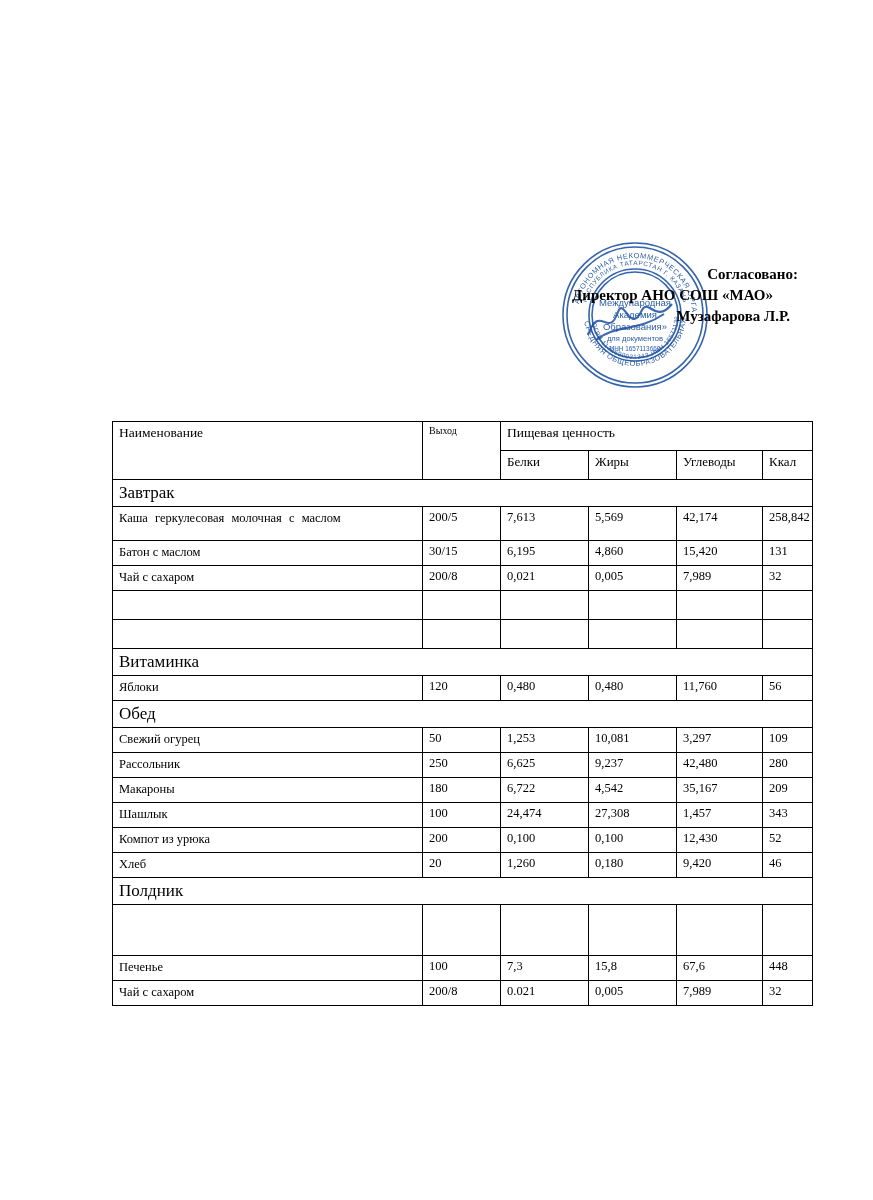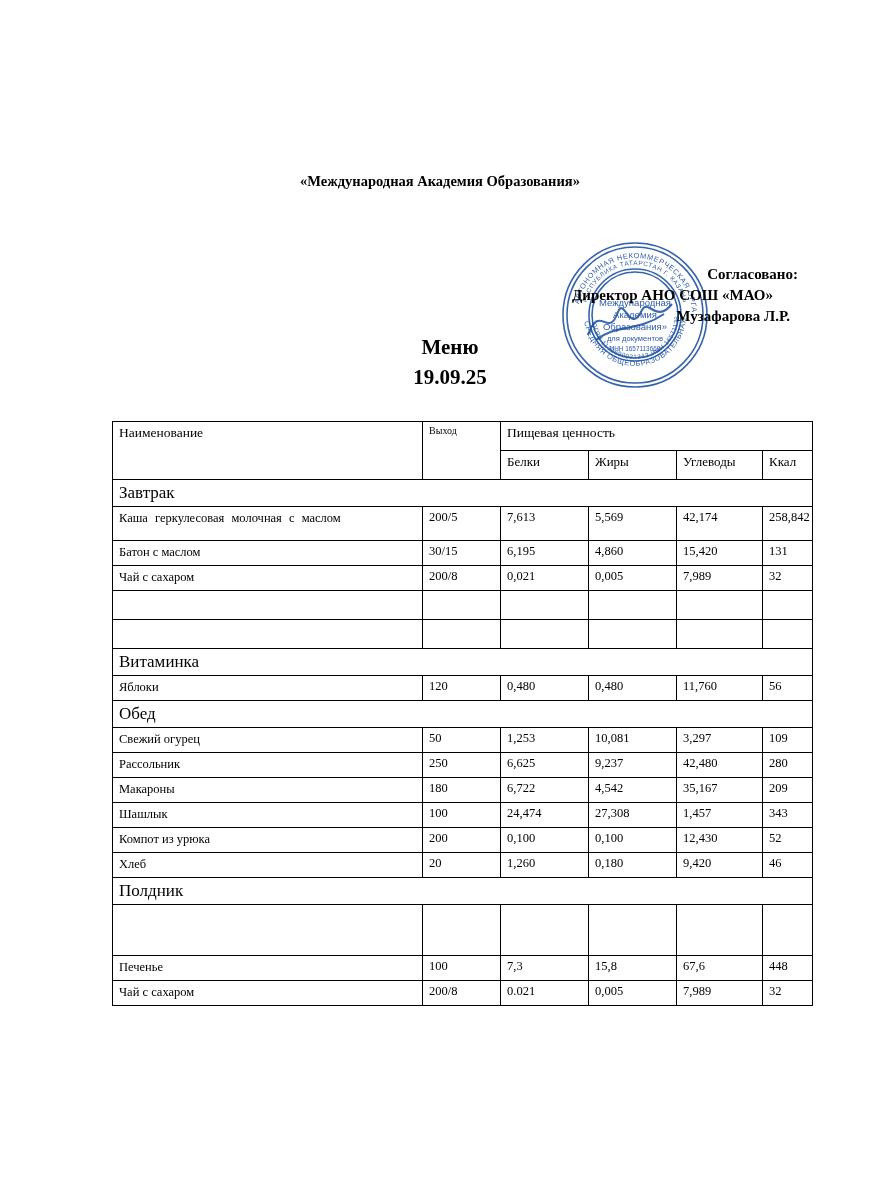--- a/index.html
+++ b/index.html
@@ -153,21 +153,20 @@
     word-spacing: 4px;
     margin-left: 31px;
   }
 </style>
 </head>
 <body>
 
 <div class="page">
 
   <div class="org-header">
-    <span class="line2">«Международная Академия Образования»</span>
   </div>
 
   <div class="stamp">
     <svg width="150" height="150" viewBox="0 0 150 150" xmlns="http://www.w3.org/2000/svg">
       <defs>
         <path id="arcTop" d="M 18,75 A 57,57 0 0 1 132,75" fill="none"></path>
         <path id="arcBottom" d="M 24,75 A 51,51 0 0 0 126,75" fill="none"></path>
         <path id="arcTop2" d="M 25,75 A 50,50 0 0 1 125,75" fill="none"></path>
         <path id="arcBottom2" d="M 31,75 A 44,44 0 0 0 119,75" fill="none"></path>
       </defs>
@@ -196,24 +195,20 @@
       </g>
     </svg>
   </div>
 
   <div class="approval">
     <span class="a-line l1">Согласовано:</span>
     <span class="a-line l2">Директор АНО СОШ «МАО»</span>
     <span class="a-line l3">Музафарова Л.Р.</span>
   </div>
 
-  <div class="menu-title">
-    <span>Меню</span>
-    <span class="date">19.09.25</span>
-  </div>
 
   <div class="table-wrap">
     <table class="menu">
       <colgroup>
         <col class="c-name">
           <col class="c-out">
           <col class="c-prot">
           <col class="c-fat">
           <col class="c-carb">
           <col class="c-kcal">

